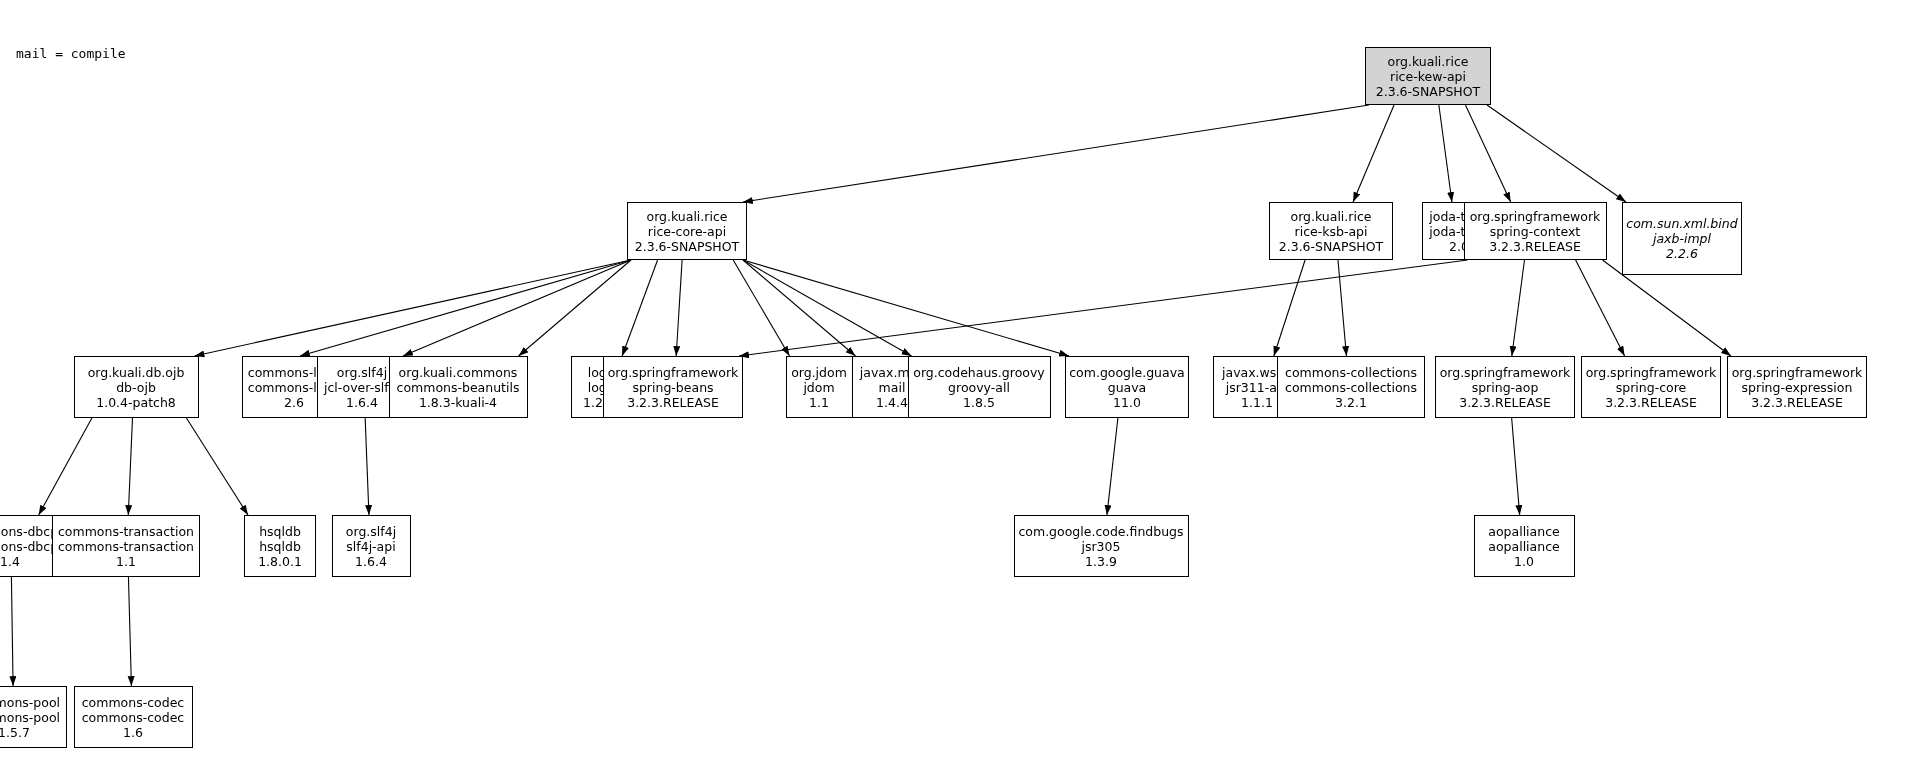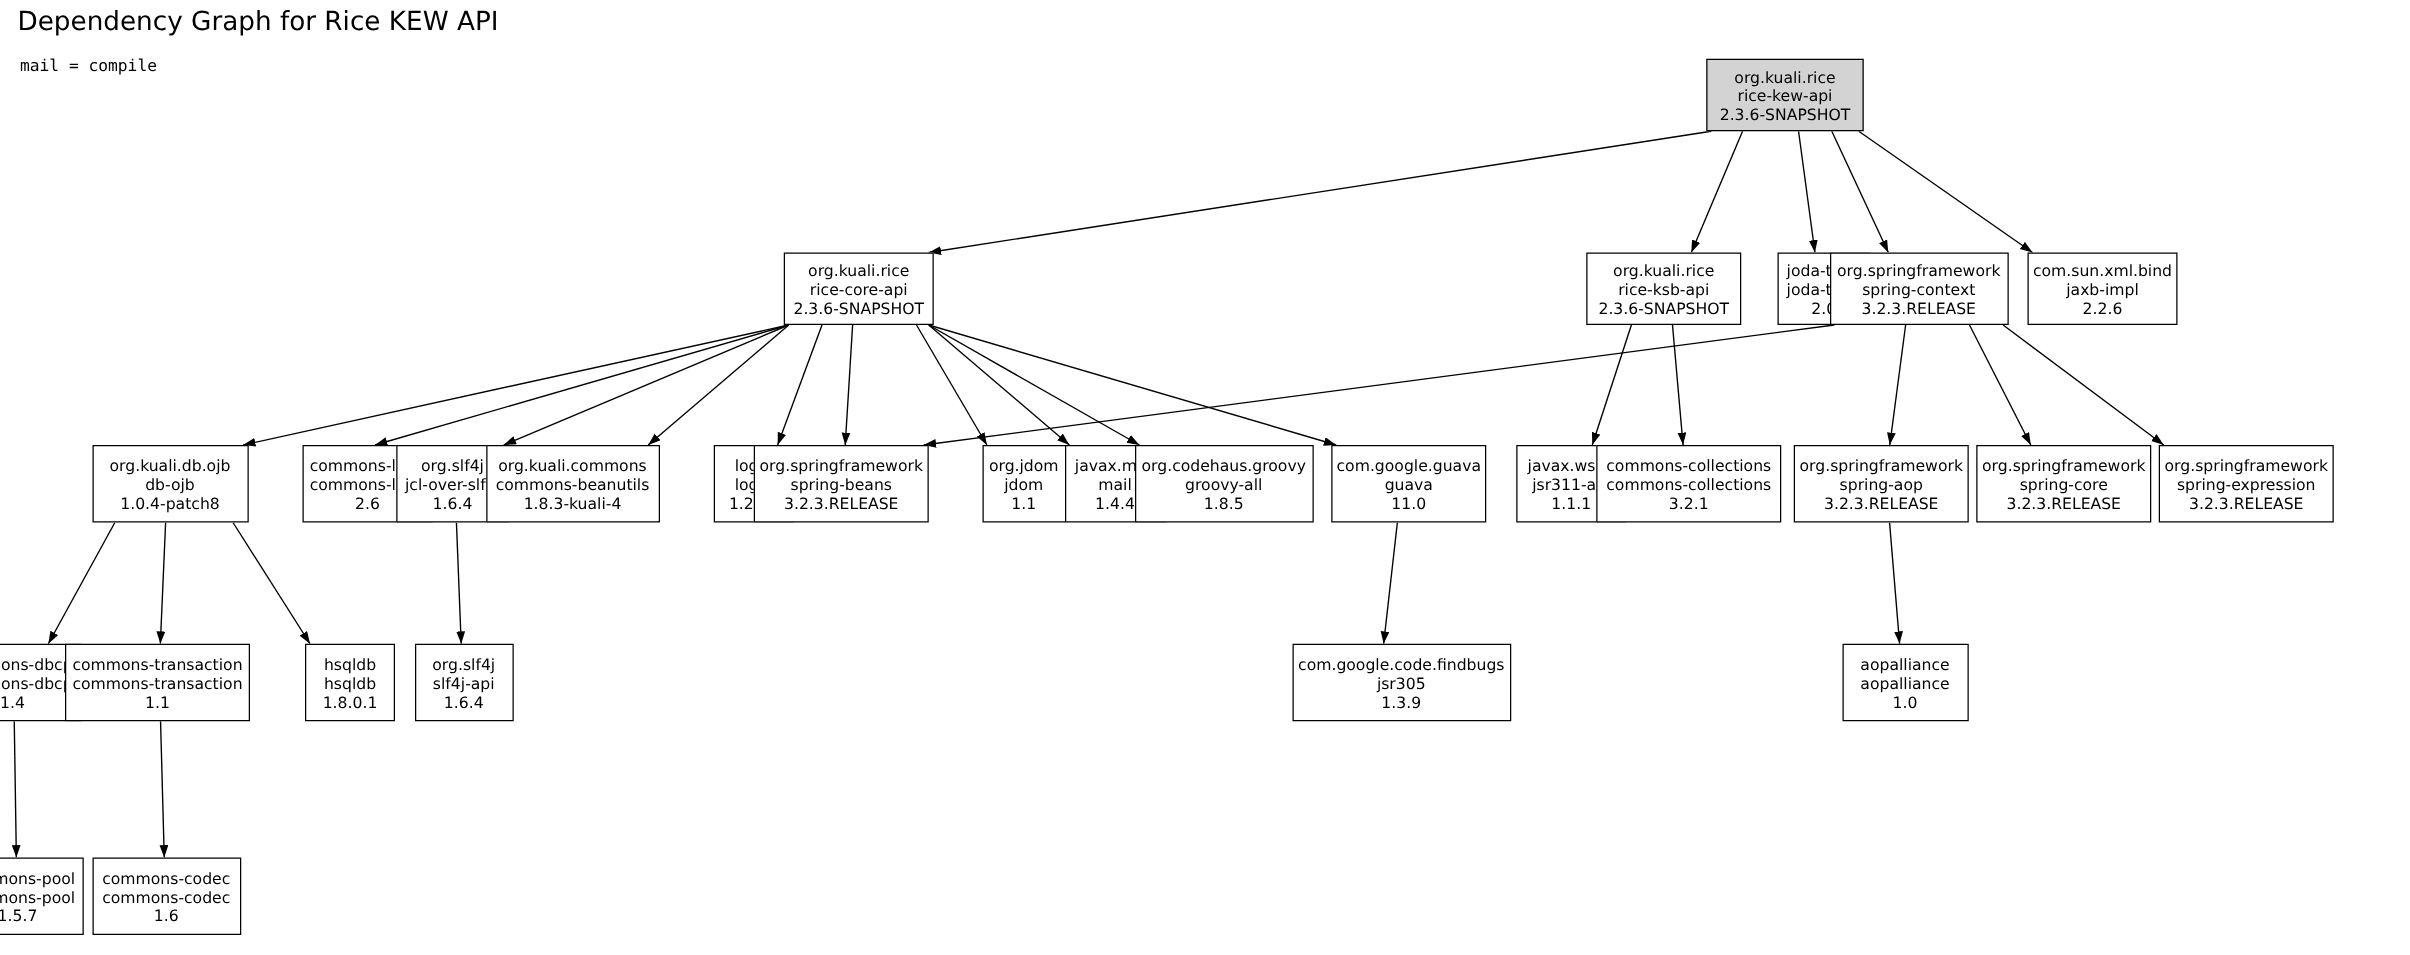--- a/index.html
+++ b/index.html
@@ -65,21 +65,20 @@
   }
   .node .ln {
     display: block;
   }
 </style>
 </head>
 <body>
 
 <div id="root">
 
-  <div id="title">Dependency Graph for Rice KEW API</div>
   <div id="subtitle">mail = compile</div>
 
   <svg id="edges" viewBox="0 0 1928 764">
     <defs>
       <marker id="arrow" markerWidth="10" markerHeight="10" refX="9" refY="3.2" orient="auto" markerUnits="strokeWidth">
         <path d="M0,0 L9,3.2 L0,6.4 z" fill="#000000"></path>
       </marker>
     </defs>
     <g id="edge-layer" stroke="#000000" stroke-width="1.1" fill="none">
         <path d="M1369,105 L743,202" marker-end="url(#arrow)"></path>
@@ -133,21 +132,21 @@
       <div class="node" style="left: 1422px; top: 202px; width: 74px; height: 58px;">
         <span class="ln">joda-time</span>
         <span class="ln">joda-time</span>
         <span class="ln">2.0</span>
       </div>
       <div class="node" style="left: 1463.5px; top: 202px; width: 143px; height: 58px;">
         <span class="ln">org.springframework</span>
         <span class="ln">spring-context</span>
         <span class="ln">3.2.3.RELEASE</span>
       </div>
-      <div class="node" style="left: 1622px; top: 202px; width: 120px; height: 58px;">
+      <div class="node" style="left: 1622px; top: 202px; width: 120px; height: 73px; font-style: italic;">
         <span class="ln">com.sun.xml.bind</span>
         <span class="ln">jaxb-impl</span>
         <span class="ln">2.2.6</span>
       </div>
       <div class="node" style="left: 73.5px; top: 356px; width: 125px; height: 62px;">
         <span class="ln">org.kuali.db.ojb</span>
         <span class="ln">db-ojb</span>
         <span class="ln">1.0.4-patch8</span>
       </div>
       <div class="node" style="left: 200px; top: 356px; width: 104px; height: 62px; margin-left: 42px;">
@@ -233,21 +232,21 @@
       <div class="node" style="left: 244px; top: 515px; width: 72px; height: 62px;">
         <span class="ln">hsqldb</span>
         <span class="ln">hsqldb</span>
         <span class="ln">1.8.0.1</span>
       </div>
       <div class="node" style="left: 331.5px; top: 515px; width: 79px; height: 62px;">
         <span class="ln">org.slf4j</span>
         <span class="ln">slf4j-api</span>
         <span class="ln">1.6.4</span>
       </div>
-      <div class="node" style="left: 1013.5px; top: 515px; width: 175px; height: 62px; margin-left: 20px;">
+      <div class="node" style="left: 1013.5px; top: 515px; width: 175px; height: 62px;">
         <span class="ln">com.google.code.findbugs</span>
         <span class="ln">jsr305</span>
         <span class="ln">1.3.9</span>
       </div>
       <div class="node" style="left: 1473.5px; top: 515px; width: 101px; height: 62px;">
         <span class="ln">aopalliance</span>
         <span class="ln">aopalliance</span>
         <span class="ln">1.0</span>
       </div>
       <div class="node" style="left: -39px; top: 686px; width: 106px; height: 62px;">

